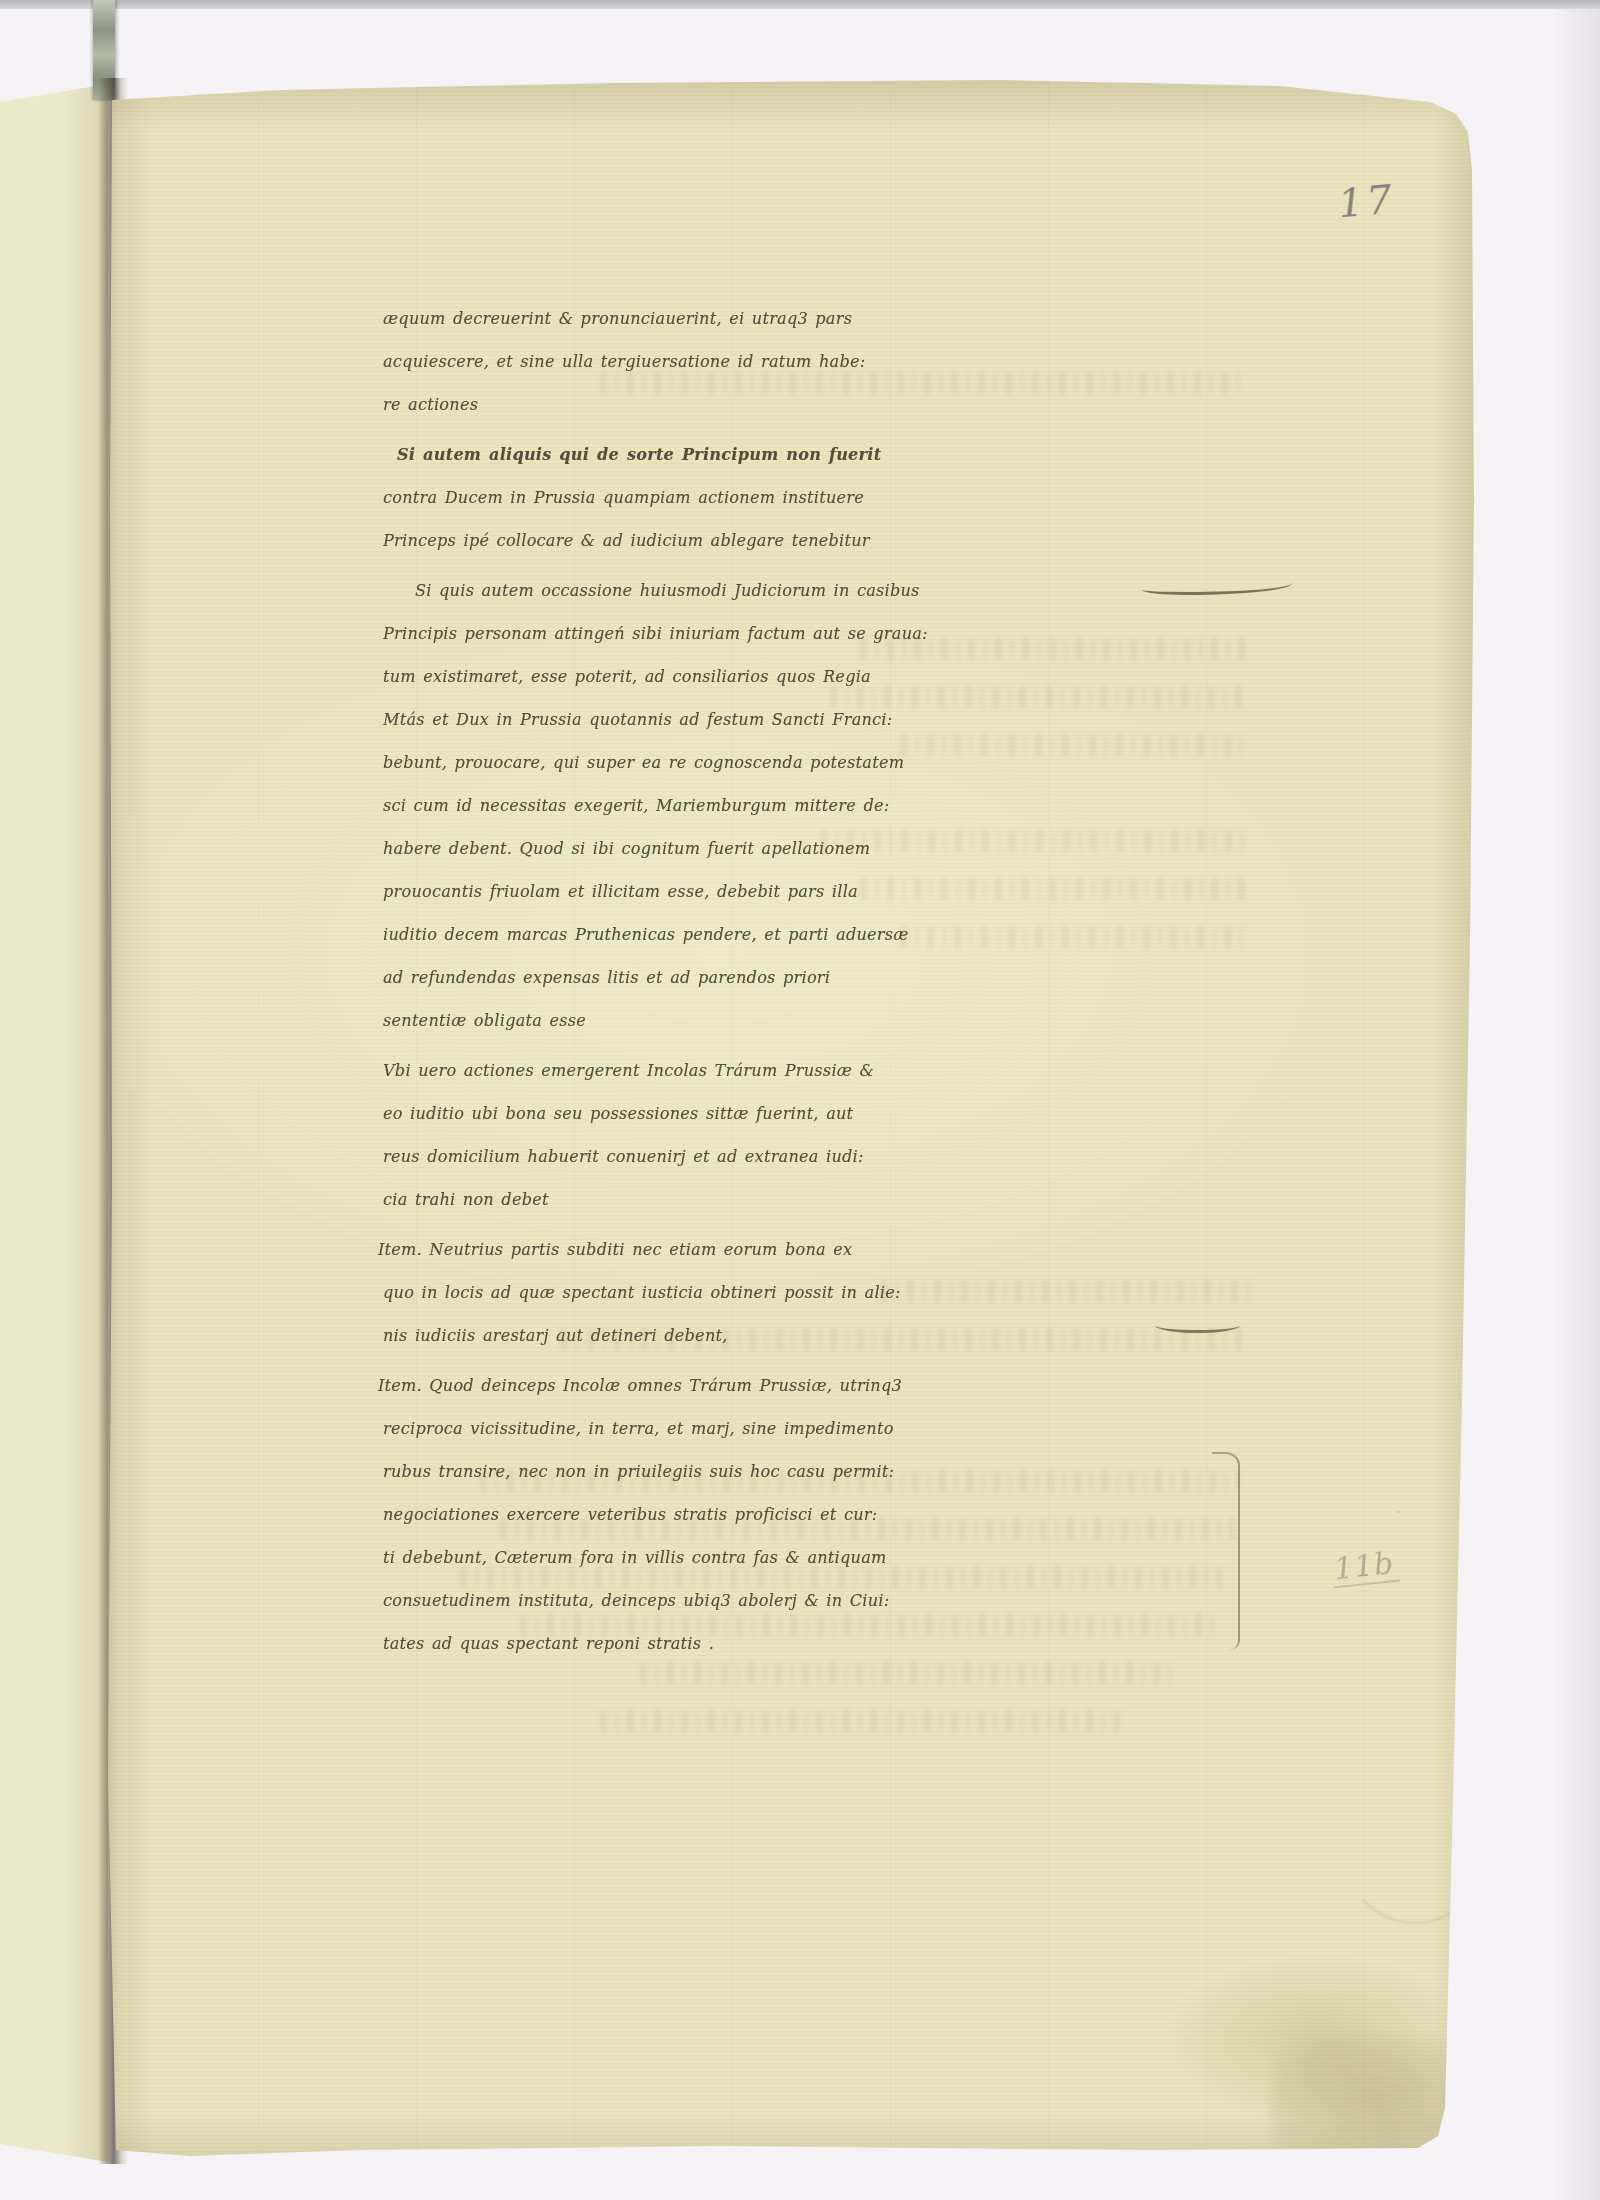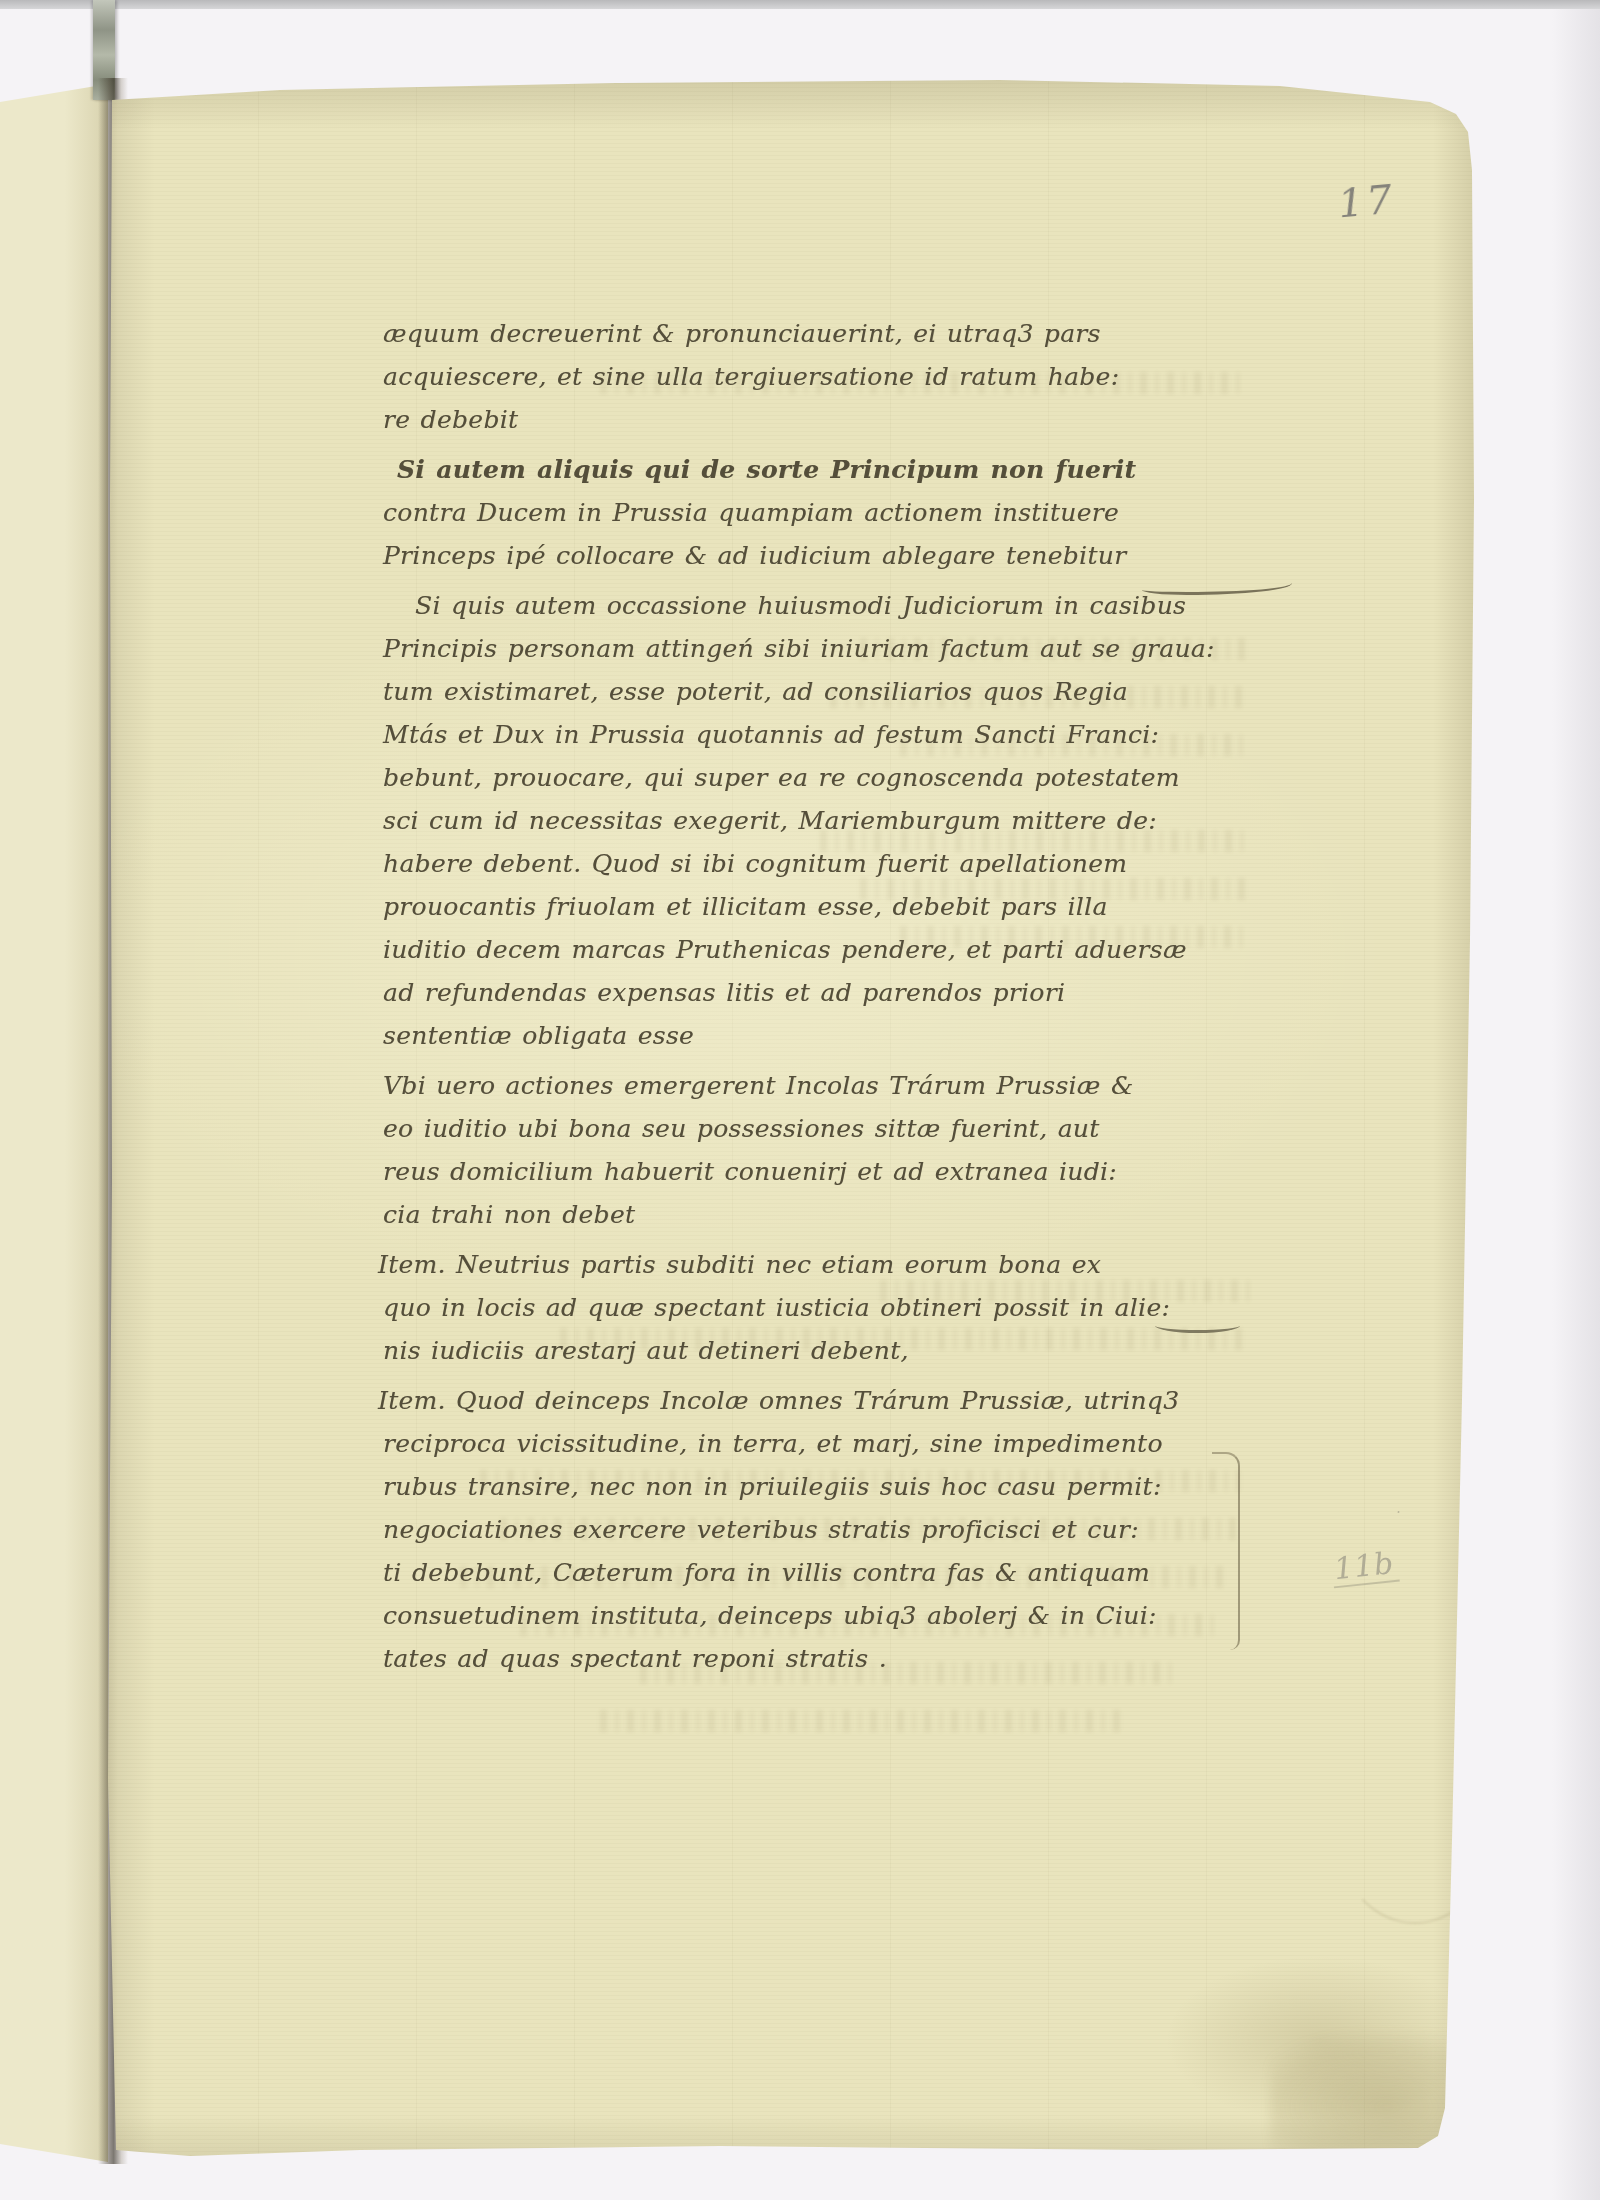--- a/index.html
+++ b/index.html
@@ -44,22 +44,22 @@
         var(--paper);
       clip-path:polygon(12px 20px,180px 10px,520px 3px,900px 0px,1180px 6px,1330px 22px,
         1356px 34px,1368px 52px,1372px 90px,1374px 420px,1370px 860px,1362px 1320px,
         1352px 1760px,1345px 2028px,1338px 2056px,1318px 2068px,1050px 2070px,
         620px 2066px,260px 2070px,90px 2076px,16px 2070px,8px 1700px,12px 1100px,10px 420px);
       filter:drop-shadow(4px 6px 9px rgba(60,55,42,.30));}
   
   .ghost{position:absolute;height:22px;opacity:.45;filter:blur(2px);
       background:repeating-linear-gradient(90deg, rgba(128,116,74,.20) 0 7px, transparent 7px 15px, rgba(128,116,74,.14) 15px 19px, transparent 19px 27px);}
   
-  #text-block{position:absolute;left:383px;top:312px;width:892px;color:var(--ink);
-      font-family:"DejaVu Serif", serif;font-style:italic;font-size:25px;
+  #text-block{position:absolute;left:383px;top:297px;width:892px;color:var(--ink);
+      font-family:"DejaVu Serif", serif;font-style:italic;font-size:16px;
       letter-spacing:.3px;word-spacing:2px;
       text-shadow:.3px .3px .5px rgba(84,78,58,.35);}
   .para{margin:0 0 7px 0;}
   .line{height:43px;line-height:43px;white-space:nowrap;}
   .p1 .line:first-child{text-indent:14px;font-weight:bold;}
   .p2 .line:first-child{text-indent:8px;margin-left:24px;}
   .p4 .line:first-child,.p5 .line:first-child{margin-left:-5px;}
   
   .folio{position:absolute;left:1338px;top:178px;color:var(--pencil);
       font-family:"DejaVu Serif", serif;font-style:italic;font-size:40px;
@@ -115,21 +115,21 @@
     <div class="stain-ring"></div>
     <div class="smudge"></div>
   </div>
 
   <div class="folio">17</div>
 
   <div id="text-block">
       <div class="para p0">
         <div class="line">æquum decreuerint &amp; pronunciauerint, ei utraq3 pars</div>
         <div class="line">acquiescere, et sine ulla tergiuersatione id ratum habe:</div>
-        <div class="line">re debebit</div>
+        <div class="line">re actiones</div>
       </div>
       <div class="para p1">
         <div class="line">Si autem aliquis qui de sorte Principum non fuerit</div>
         <div class="line">contra Ducem in Prussia quampiam actionem instituere</div>
         <div class="line">Princeps ipé collocare &amp; ad iudicium ablegare tenebitur</div>
       </div>
       <div class="para p2">
         <div class="line">Si quis autem occassione huiusmodi Judiciorum in casibus</div>
         <div class="line">Principis personam attingeń sibi iniuriam factum aut se graua:</div>
         <div class="line">tum existimaret, esse poterit, ad consiliarios quos Regia</div>

